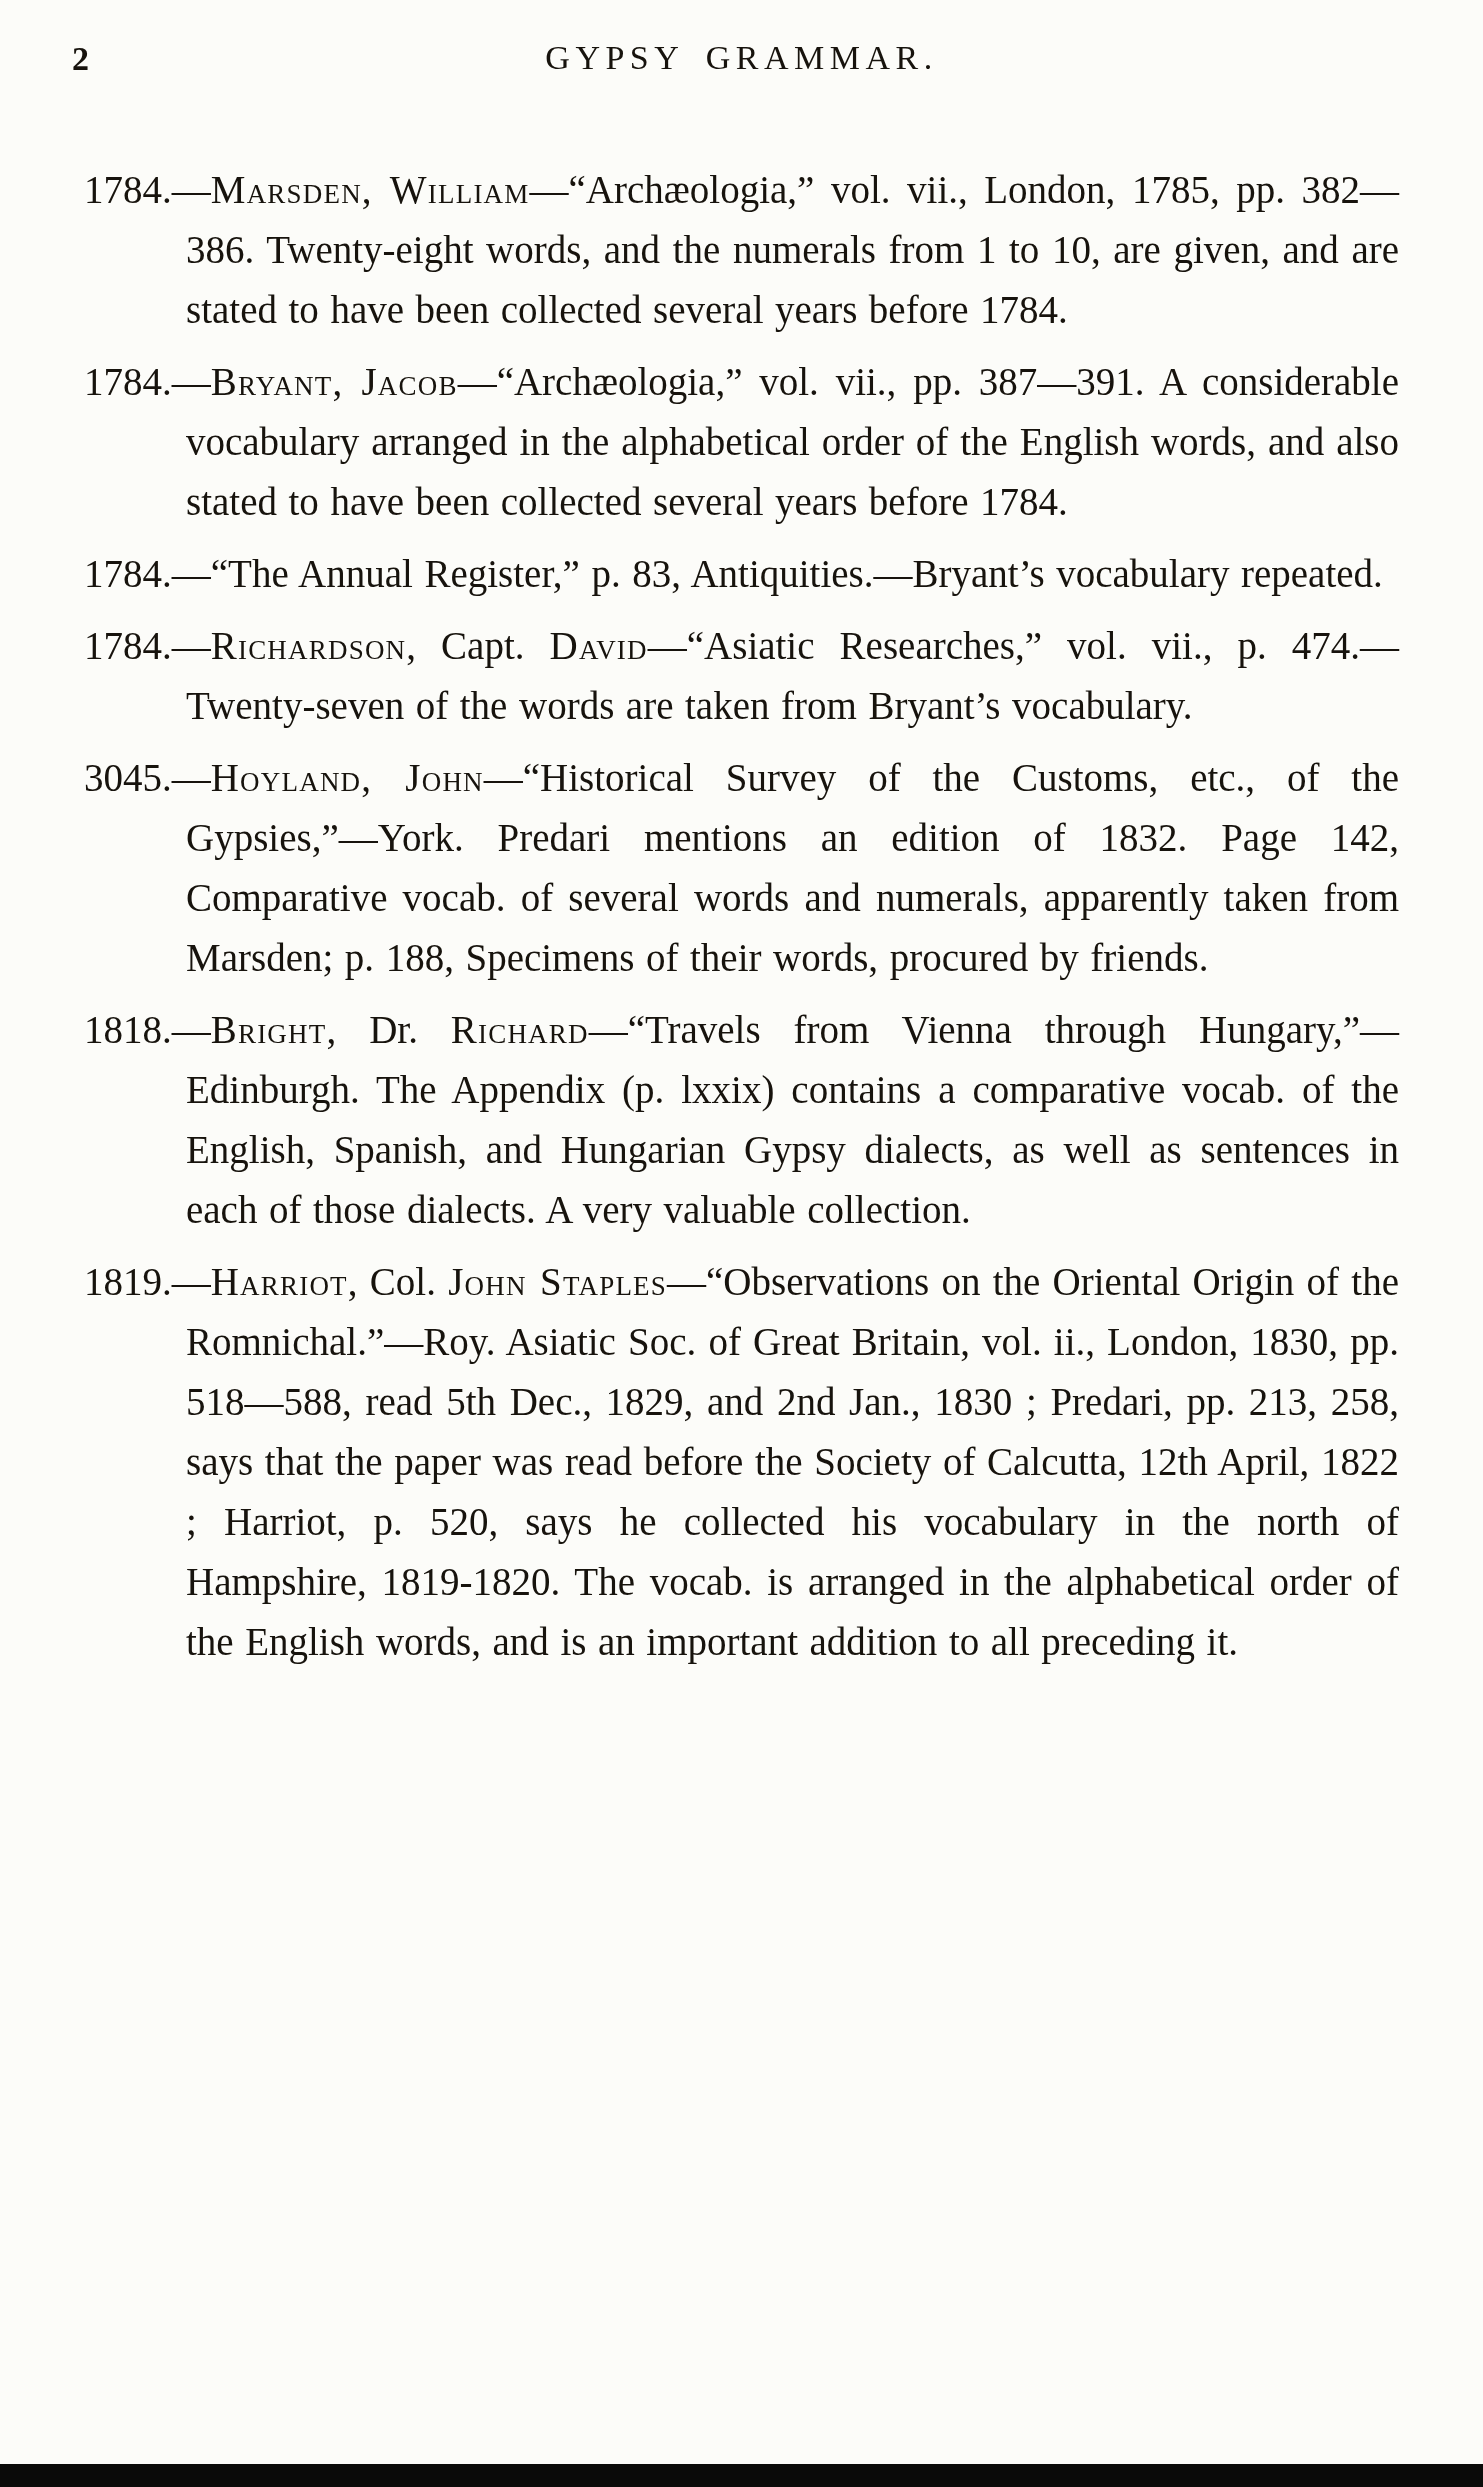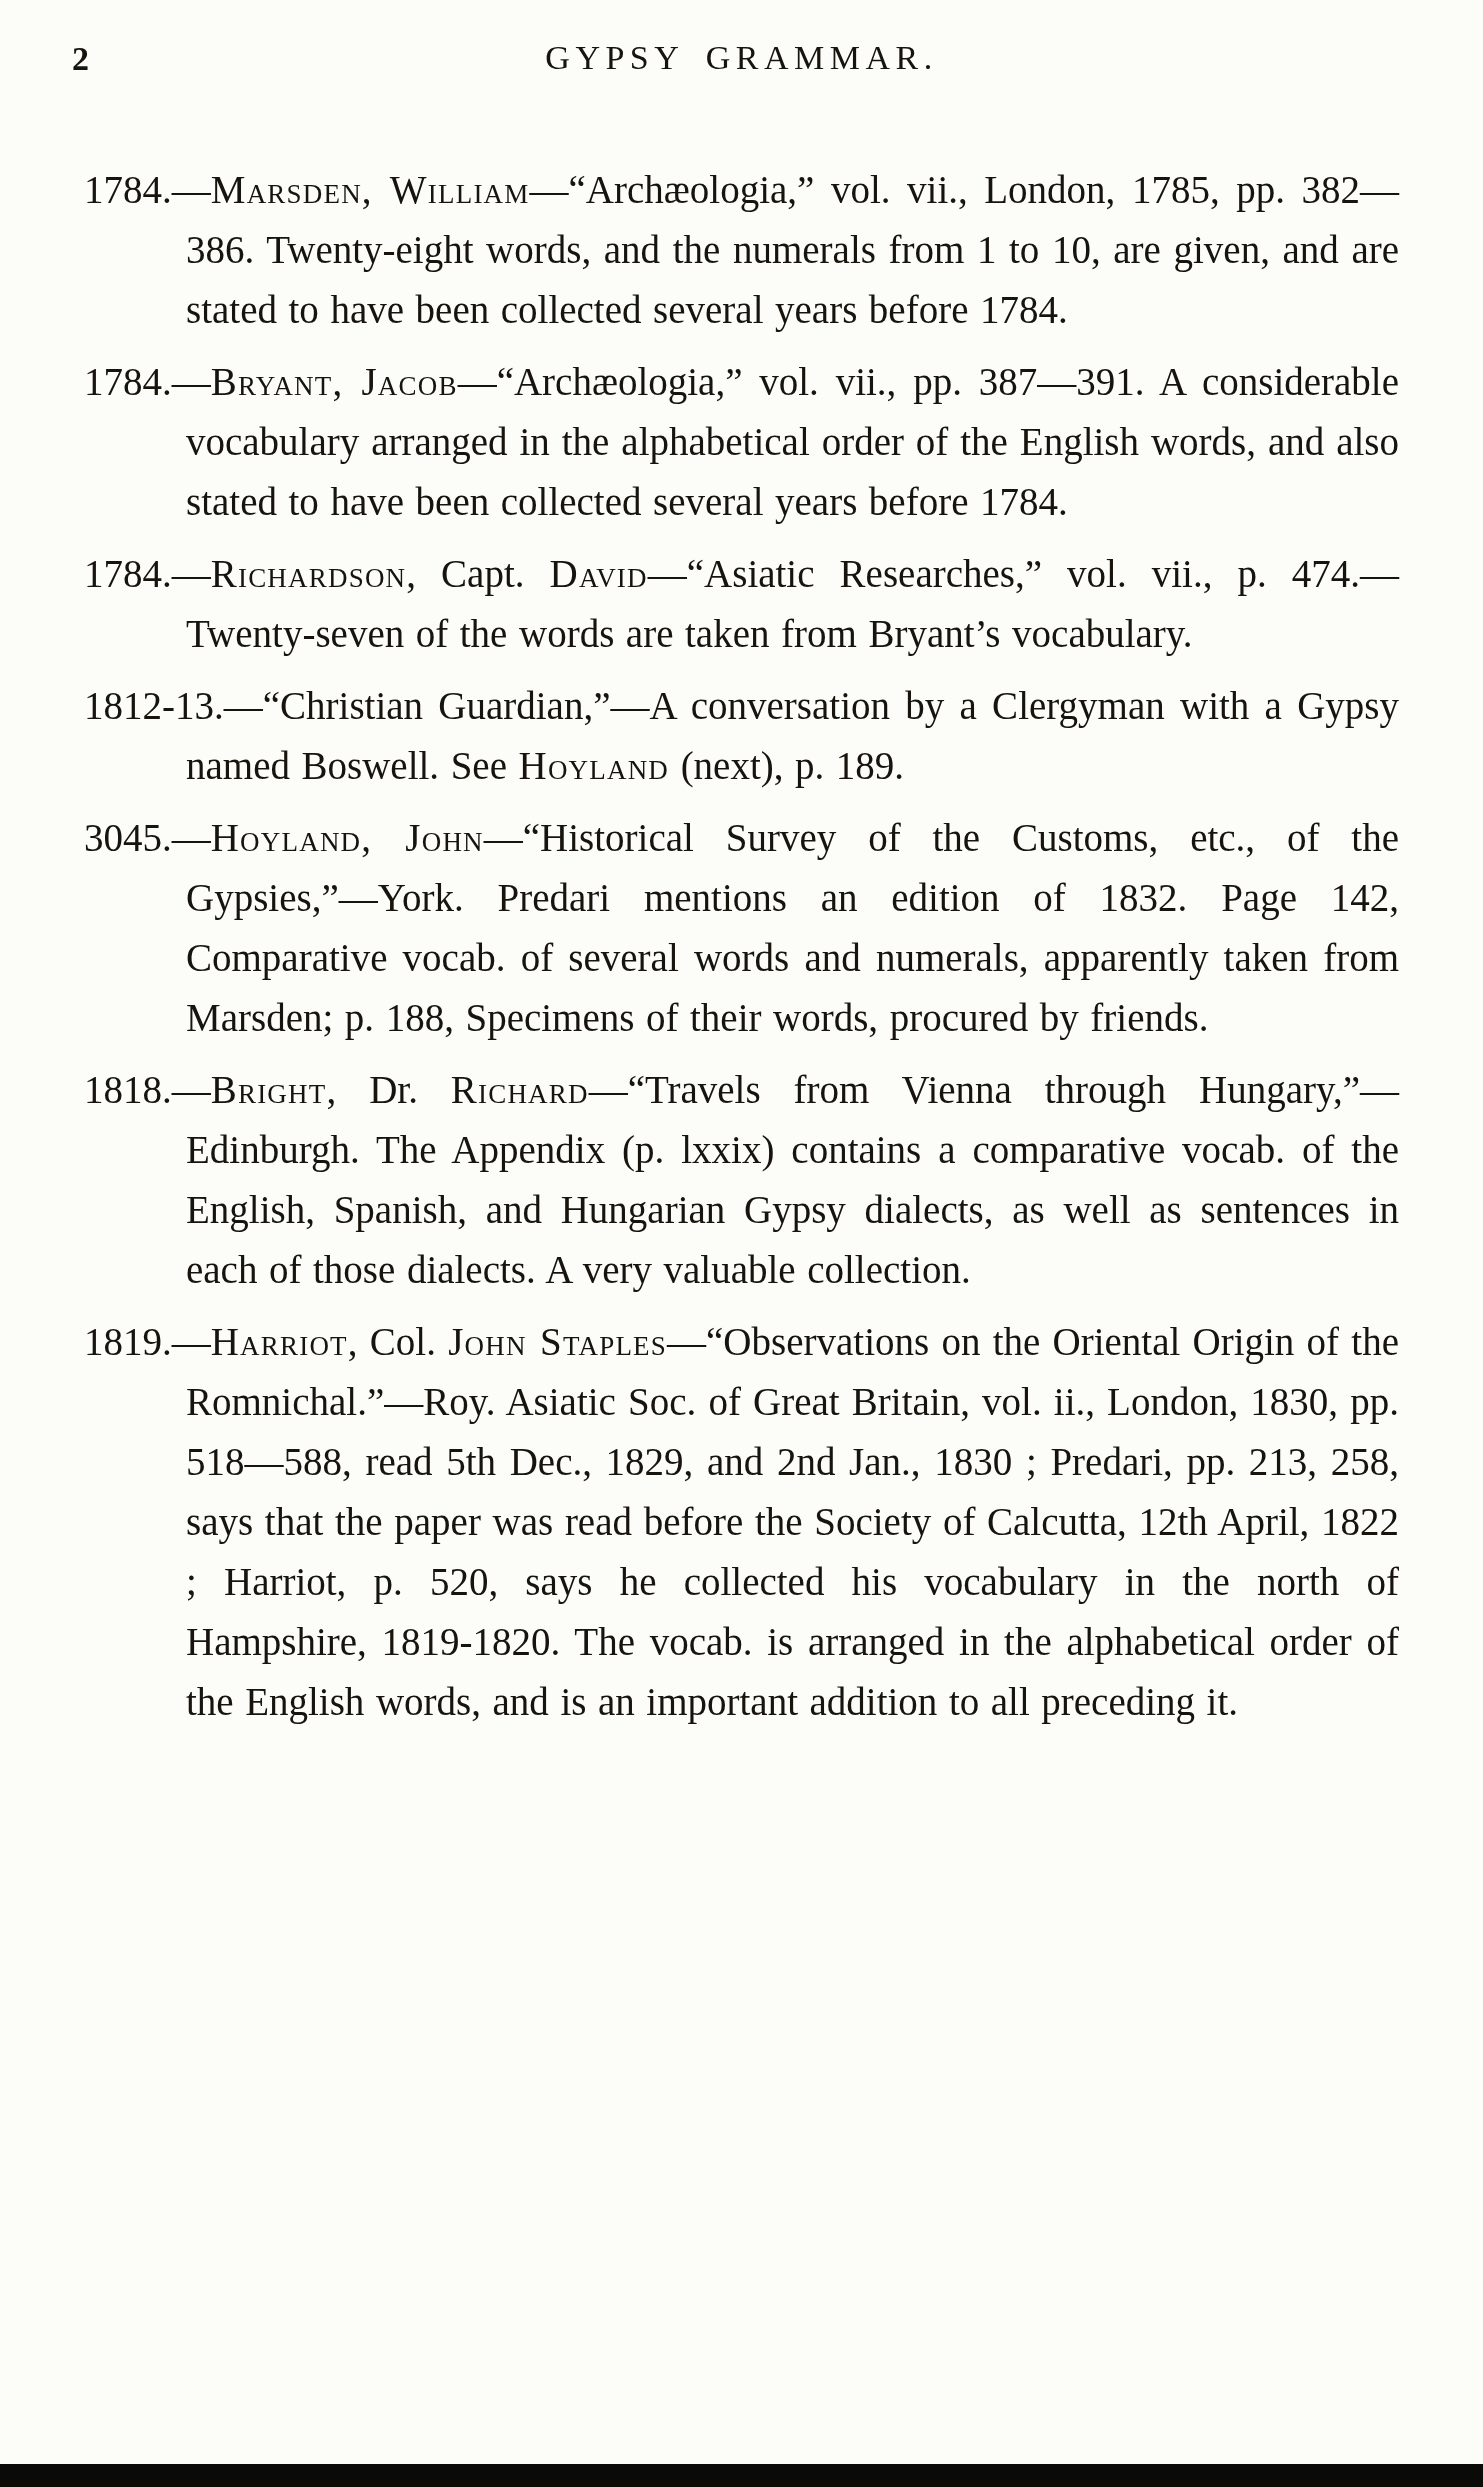--- a/index.html
+++ b/index.html
@@ -75,22 +75,22 @@
 <div class="page">
 
   <header class="page-header">
     <span class="page-number">2</span>
     <span class="running-title">GYPSY GRAMMAR.</span>
   </header>
 
   <main class="bibliography">
       <p class="entry"><span class="seg-n">1784.—</span><span class="seg-sc">Marsden, William</span><span class="seg-n">—“Archæologia,” vol. vii., London, 1785, pp. 382—386. Twenty-eight words, and the numerals from 1 to 10, are given, and are stated to have been collected several years before 1784.</span></p>
       <p class="entry"><span class="seg-n">1784.—</span><span class="seg-sc">Bryant, Jacob</span><span class="seg-n">—“Archæologia,” vol. vii., pp. 387—391. A considerable vocabulary arranged in the alphabetical order of the English words, and also stated to have been collected several years before 1784.</span></p>
+      <p class="entry"><span class="seg-n">1784.—“The Annual Register,” p. 83, Antiquities.—Bryant’s vocabulary repeated.</span></p>
       <p class="entry"><span class="seg-n">1784.—</span><span class="seg-sc">Richardson</span><span class="seg-n">, Capt. </span><span class="seg-sc">David</span><span class="seg-n">—“Asiatic Researches,” vol. vii., p. 474.—Twenty-seven of the words are taken from Bryant’s vocabulary.</span></p>
-      <p class="entry"><span class="seg-n">1812-13.—“Christian Guardian,”—A conversation by a Clergyman with a Gypsy named Boswell. See </span><span class="seg-sc">Hoyland</span><span class="seg-n"> (next), p. 189.</span></p>
       <p class="entry"><span class="seg-n">3045.—</span><span class="seg-sc">Hoyland, John</span><span class="seg-n">—“Historical Survey of the Customs, etc., of the Gypsies,”—York. Predari mentions an edition of 1832. Page 142, Comparative vocab. of several words and numerals, apparently taken from Marsden; p. 188, Specimens of their words, procured by friends.</span></p>
       <p class="entry"><span class="seg-n">1818.—</span><span class="seg-sc">Bright</span><span class="seg-n">, Dr. </span><span class="seg-sc">Richard</span><span class="seg-n">—“Travels from Vienna through Hungary,”—Edinburgh. The Appendix (p. lxxix) contains a comparative vocab. of the English, Spanish, and Hungarian Gypsy dialects, as well as sentences in each of those dialects. A very valuable collection.</span></p>
       <p class="entry"><span class="seg-n">1819.—</span><span class="seg-sc">Harriot</span><span class="seg-n">, Col. </span><span class="seg-sc">John Staples</span><span class="seg-n">—“Observations on the Oriental Origin of the Romnichal.”—Roy. Asiatic Soc. of Great Britain, vol. ii., London, 1830, pp. 518—588, read 5th Dec., 1829, and 2nd Jan., 1830 ; Predari, pp. 213, 258, says that the paper was read before the Society of Calcutta, 12th April, 1822 ; Harriot, p. 520, says he collected his vocabulary in the north of Hampshire, 1819-1820. The vocab. is arranged in the alphabetical order of the English words, and is an important addition to all preceding it.</span></p>
     </main>
 
   <div class="scan-bar"></div>
 
 </div>
 
 

